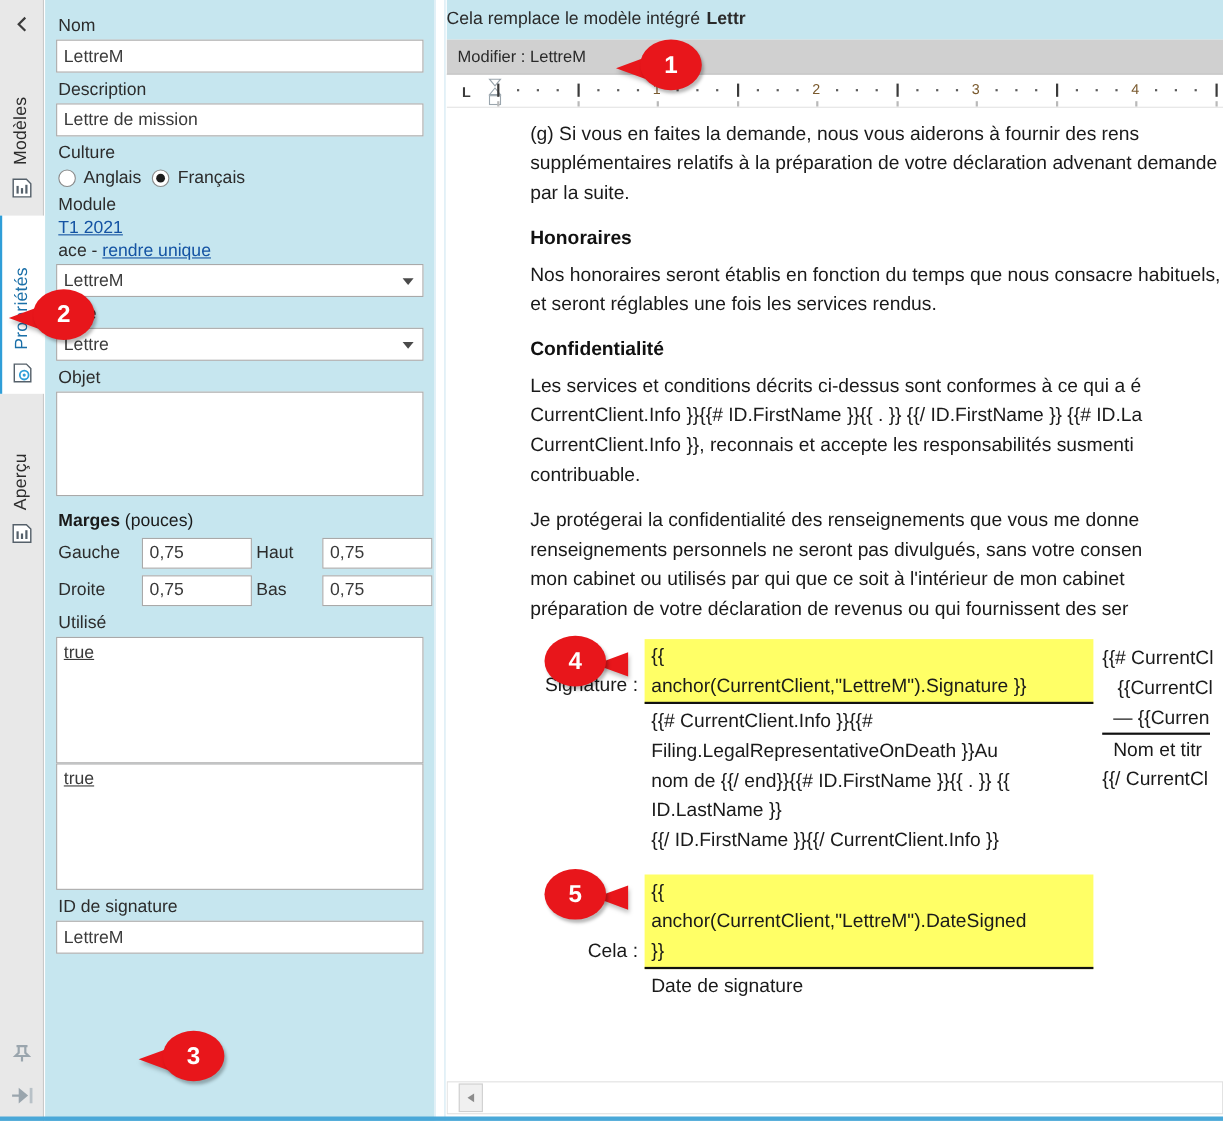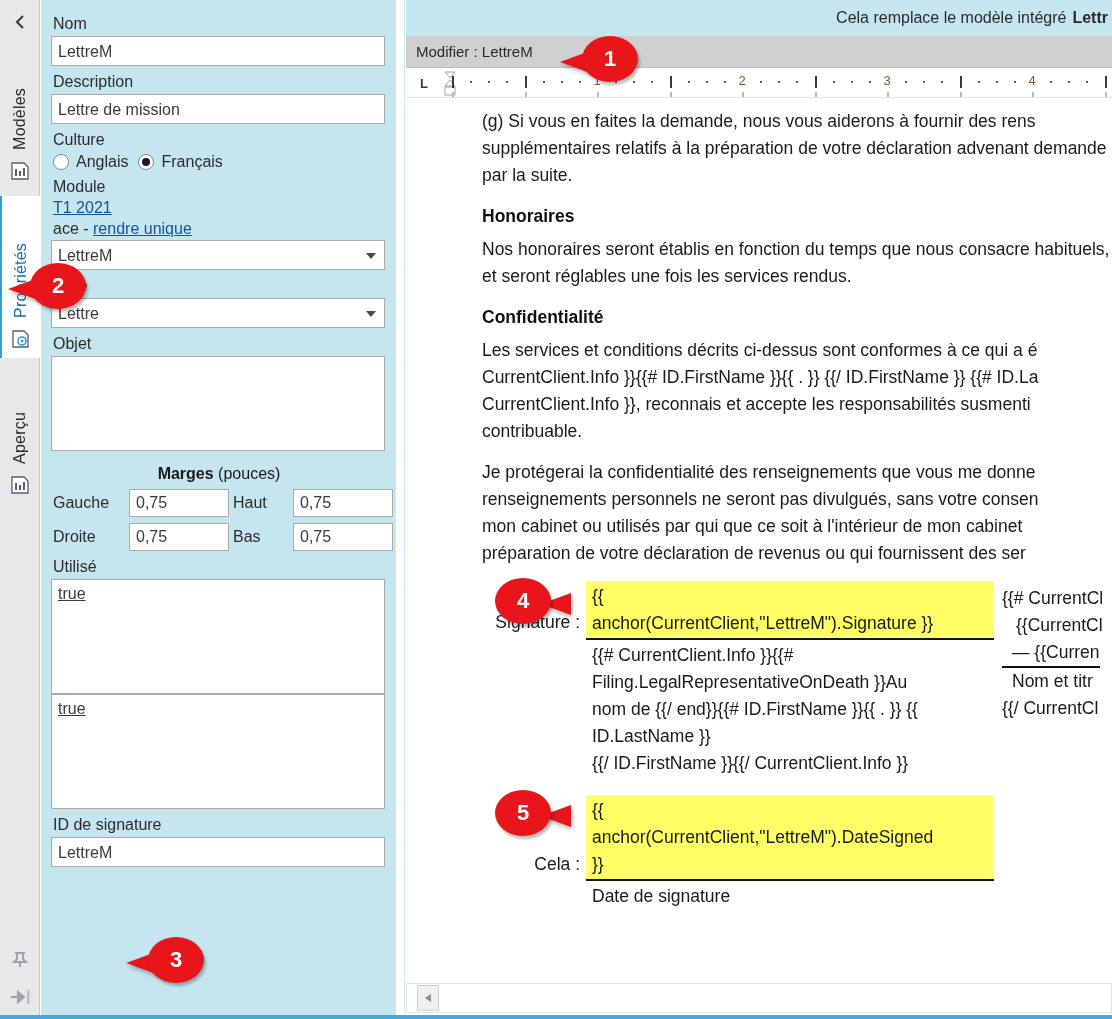--- a/index.html
+++ b/index.html
@@ -123,21 +123,21 @@
     border: 1px solid #8a8a8a; background: #fff;
     display: inline-block; position: relative;
   }
   .rbox.on::after {
     content: ""; position: absolute;
     left: 3px; top: 3px; width: 8px; height: 8px;
     border-radius: 50%; background: #1c1c1c;
   }
   .lnk { color: #1453a3; text-decoration: underline; font-size: 16px; cursor: pointer; }
   .inline-row { margin: 3px 0 2px 2px; font-size: 16px; color: #2c2c2c; }
-  .marges-title { margin: 14px 0 6px 2px; font-size: 16px; color: #1a1a1a; text-align: center; }
+  .marges-title { margin: 14px 0 6px 2px; font-size: 16px; color: #1a1a1a; }
   .marges-title b { font-weight: bold; }
   .mgrid { display: grid; grid-template-columns: 72px 100px 56px 100px; gap: 6px 4px; align-items: center; margin-left: 2px; }
   .mgrid .mlabel { font-size: 16px; color: #2c2c2c; }
   .mgrid .mbox {
     height: 28px; background: #fff; border: 1px solid #a9a9a9;
     font-size: 16px; color: #3a3a3a; padding: 2px 6px; line-height: 22px;
   }
 
   
   .splitter {
@@ -151,21 +151,21 @@
   
   .editor {
     position: absolute; left: 406px; top: 0;
     width: 706px; height: 1019px;
     background: #ffffff;
     overflow: hidden;
   }
   .banner {
     height: 36px;
     background: #c6e6ef;
-    display: flex; align-items: center; justify-content: flex-end;
+    display: flex; align-items: center; justify-content: flex-start;
     padding-right: 4px;
     font-size: 16px; color: #2a2a2a;
     white-space: nowrap;
   }
   .banner b { font-weight: bold; margin-left: 6px; }
   .modbar {
     height: 32px;
     background: #d0d0d0;
     display: flex; align-items: center;
     padding-left: 10px;

